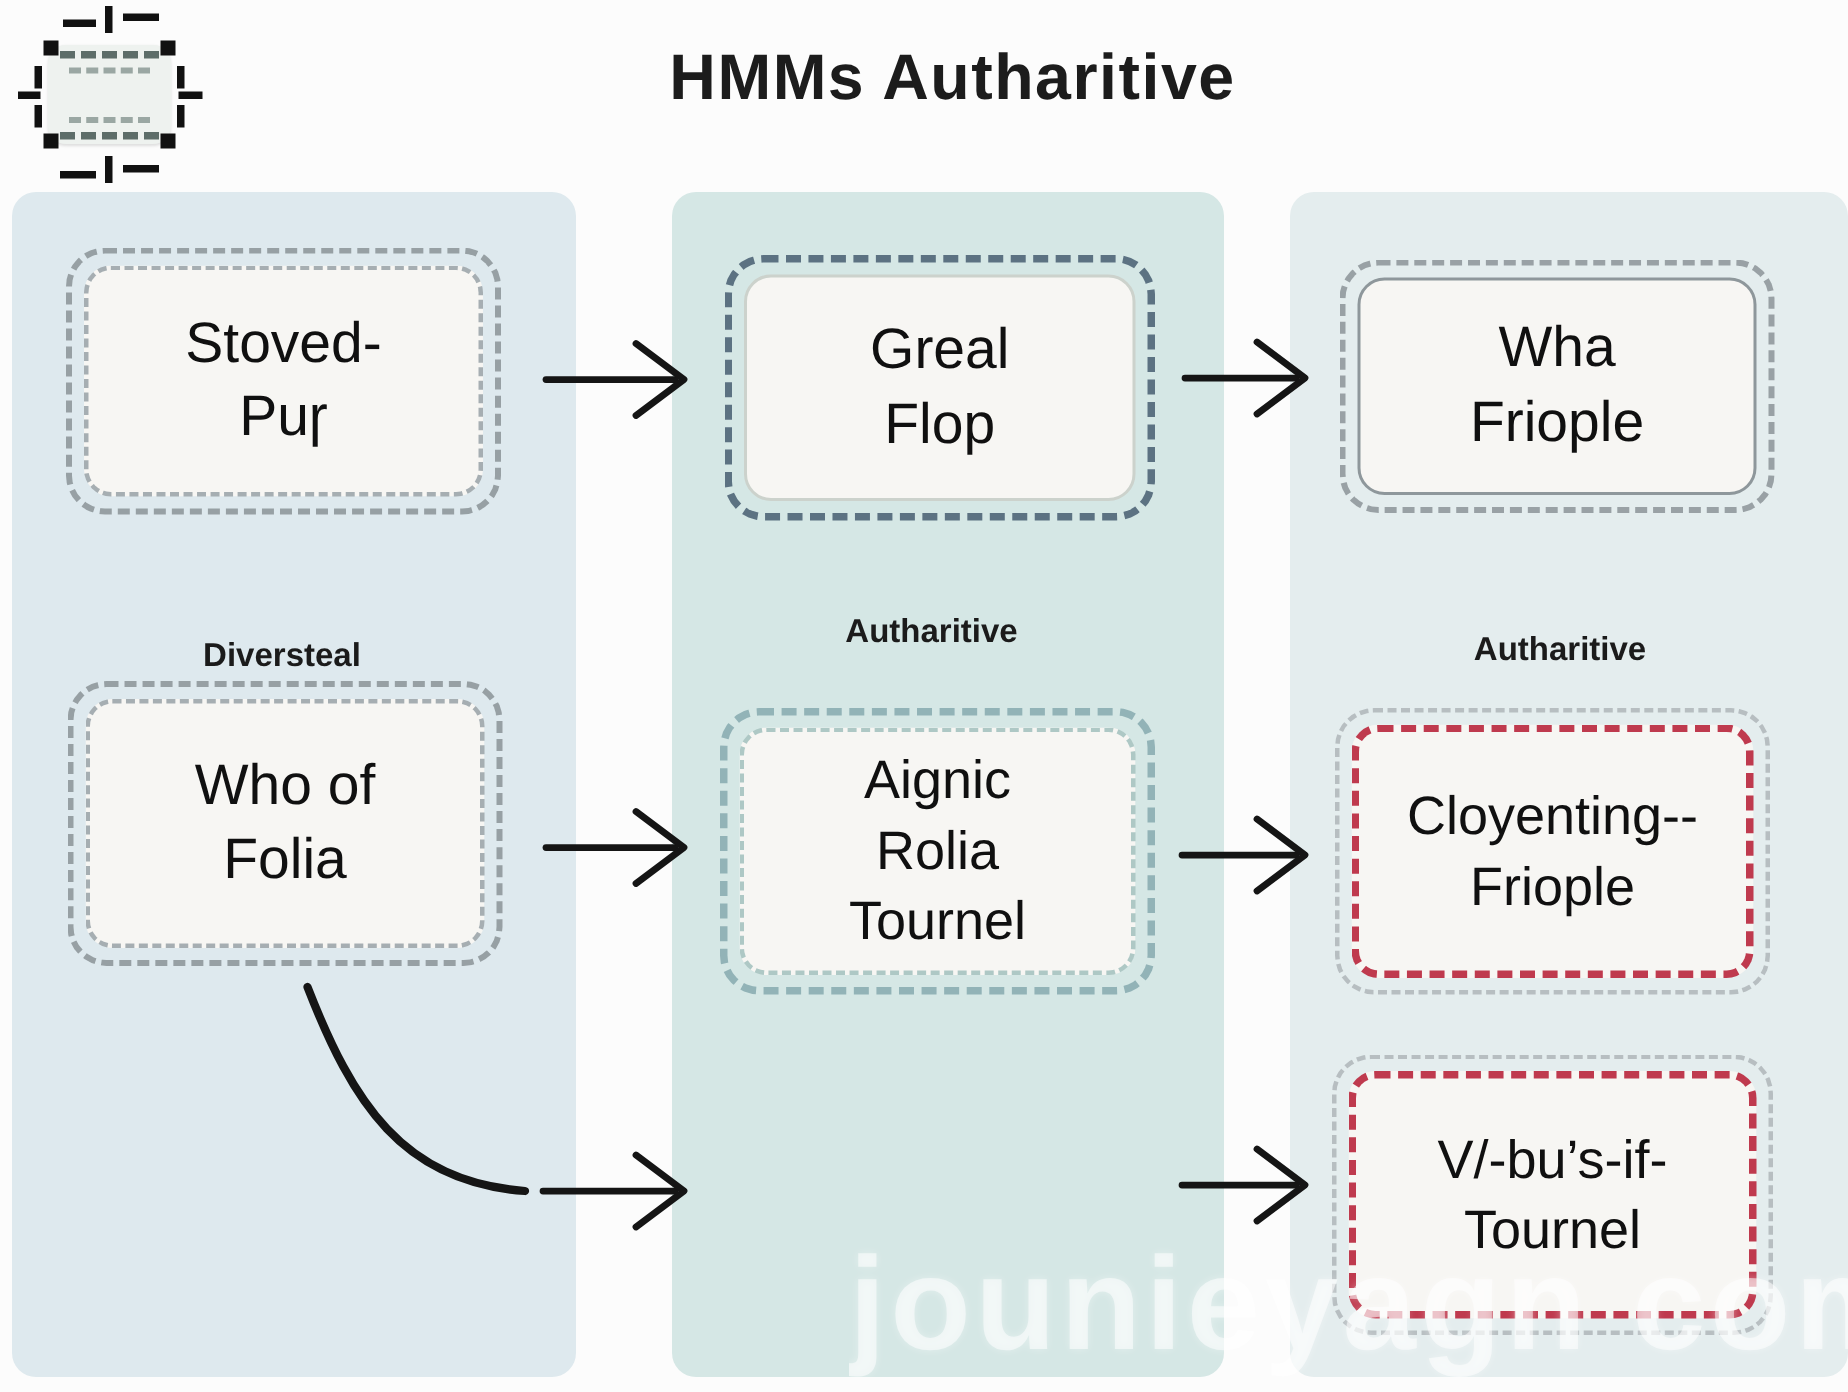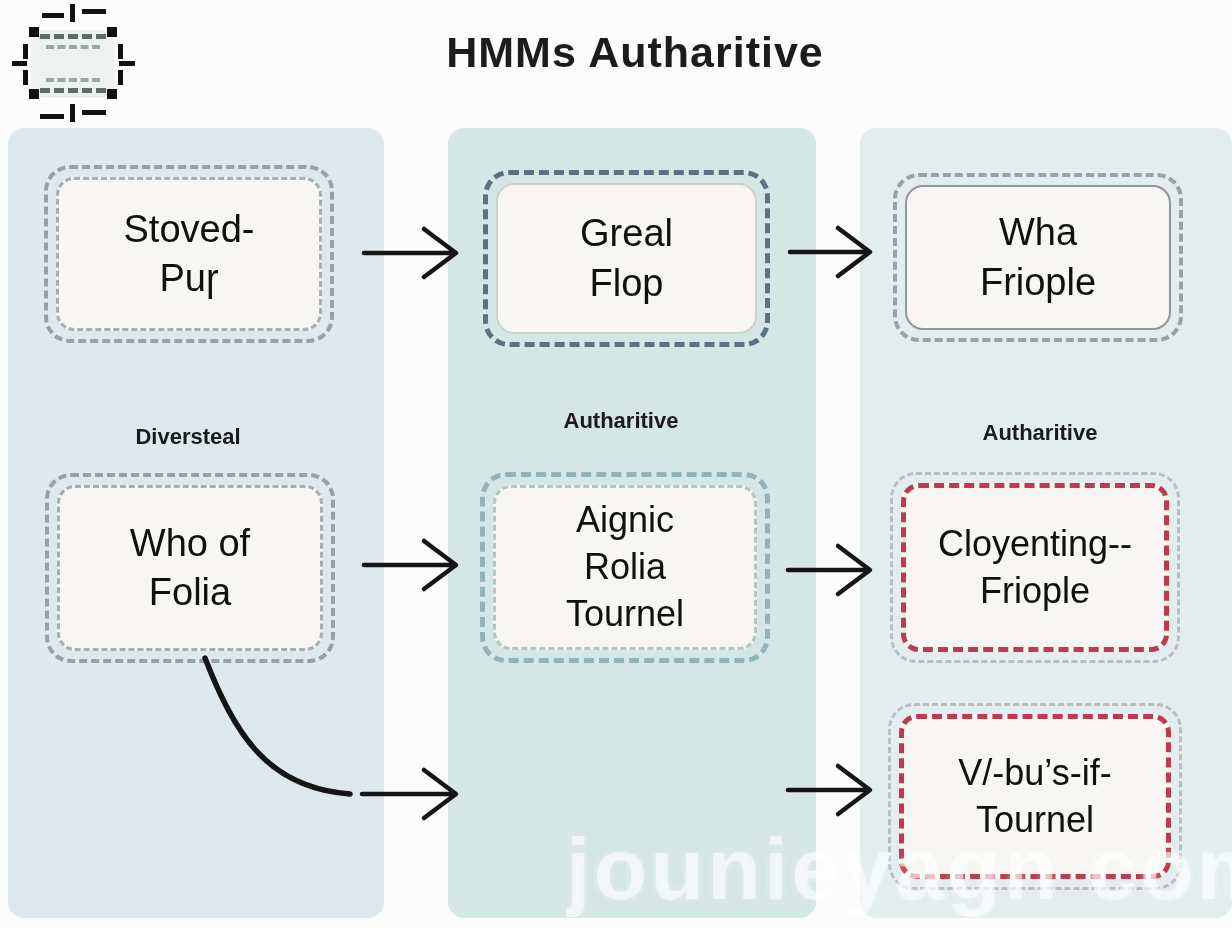--- a/index.html
+++ b/index.html
@@ -55,21 +55,21 @@
   .box .inner{width:100%;height:100%;box-sizing:border-box;border-radius:18px;background:#f7f6f3;
     display:flex;align-items:center;justify-content:center;text-align:center;}
   .box-text{white-space:pre-line;font-size:38px;line-height:1.3;color:#101010;}
 
   .b-l1{left:44px; top:165px;width:290px;height:178px;border:4px dashed #97a0a4;}
   .b-l1 .inner{border:3px dashed #a6aeb2;}
   .b-m1{left:483px;top:170px;width:287px;height:177px;border:5px dashed #5c7282;}
   .b-m1 .inner{border:2px solid #ccd2cc;}
   .b-r1{left:893px;top:173px;width:290px;height:169px;border:4px dashed #99a1a5;}
   .b-r1 .inner{border:2px solid #8e979b;}
-  .b-l2{left:45px; top:473px;width:290px;height:190px;border:4px dashed #97a0a4;}
+  .b-l2{left:45px; top:454px;width:290px;height:190px;border:4px dashed #97a0a4;}
   .b-l2 .inner{border:3px dashed #a6aeb2;}
   .b-m2{left:480px;top:472px;width:290px;height:191px;border:5px dashed #92b3b7;}
   .b-m2 .inner{border:3px dashed #aec8c5;}
   .b-r2{left:890px;top:472px;width:290px;height:191px;border:3px dashed #b7bec1;}
   .b-r2 .inner{border:5px dashed #bf3a4e;}
   .b-m3{left:482px;top:705px;width:290px;height:185px;border:3px dashed #9fb6ba;}
   .b-m3 .inner{border:5px dashed #46545f;}
   .b-r3{left:888px;top:703px;width:294px;height:187px;border:3px dashed #b7bec1;}
   .b-r3 .inner{border:5px dashed #bf3a4e;}
   .b-m2 .box-text,.b-r2 .box-text,.b-m3 .box-text,.b-r3 .box-text{font-size:36px;}

